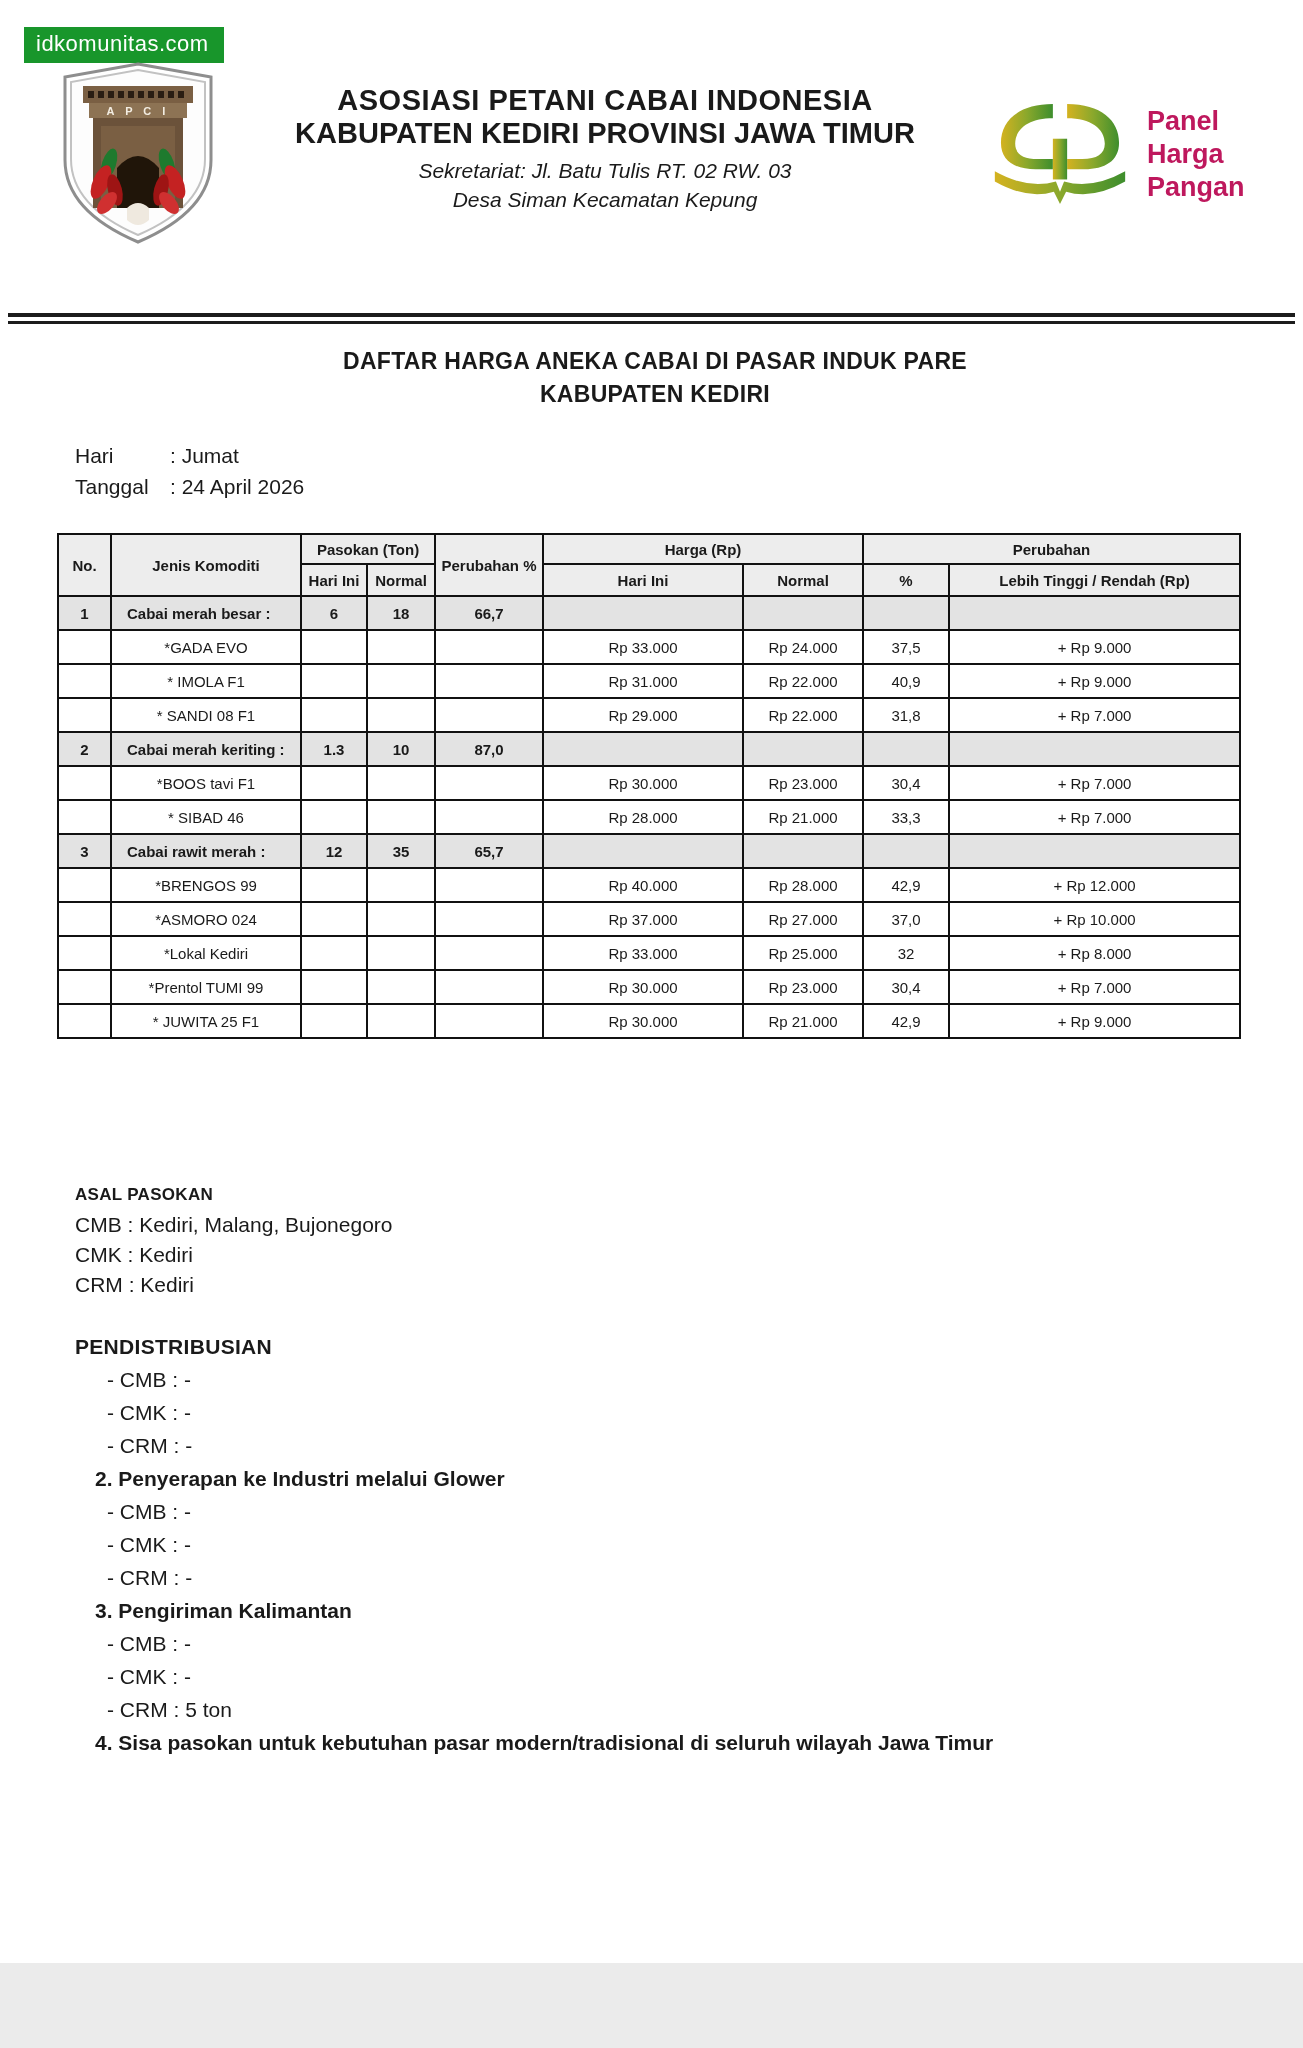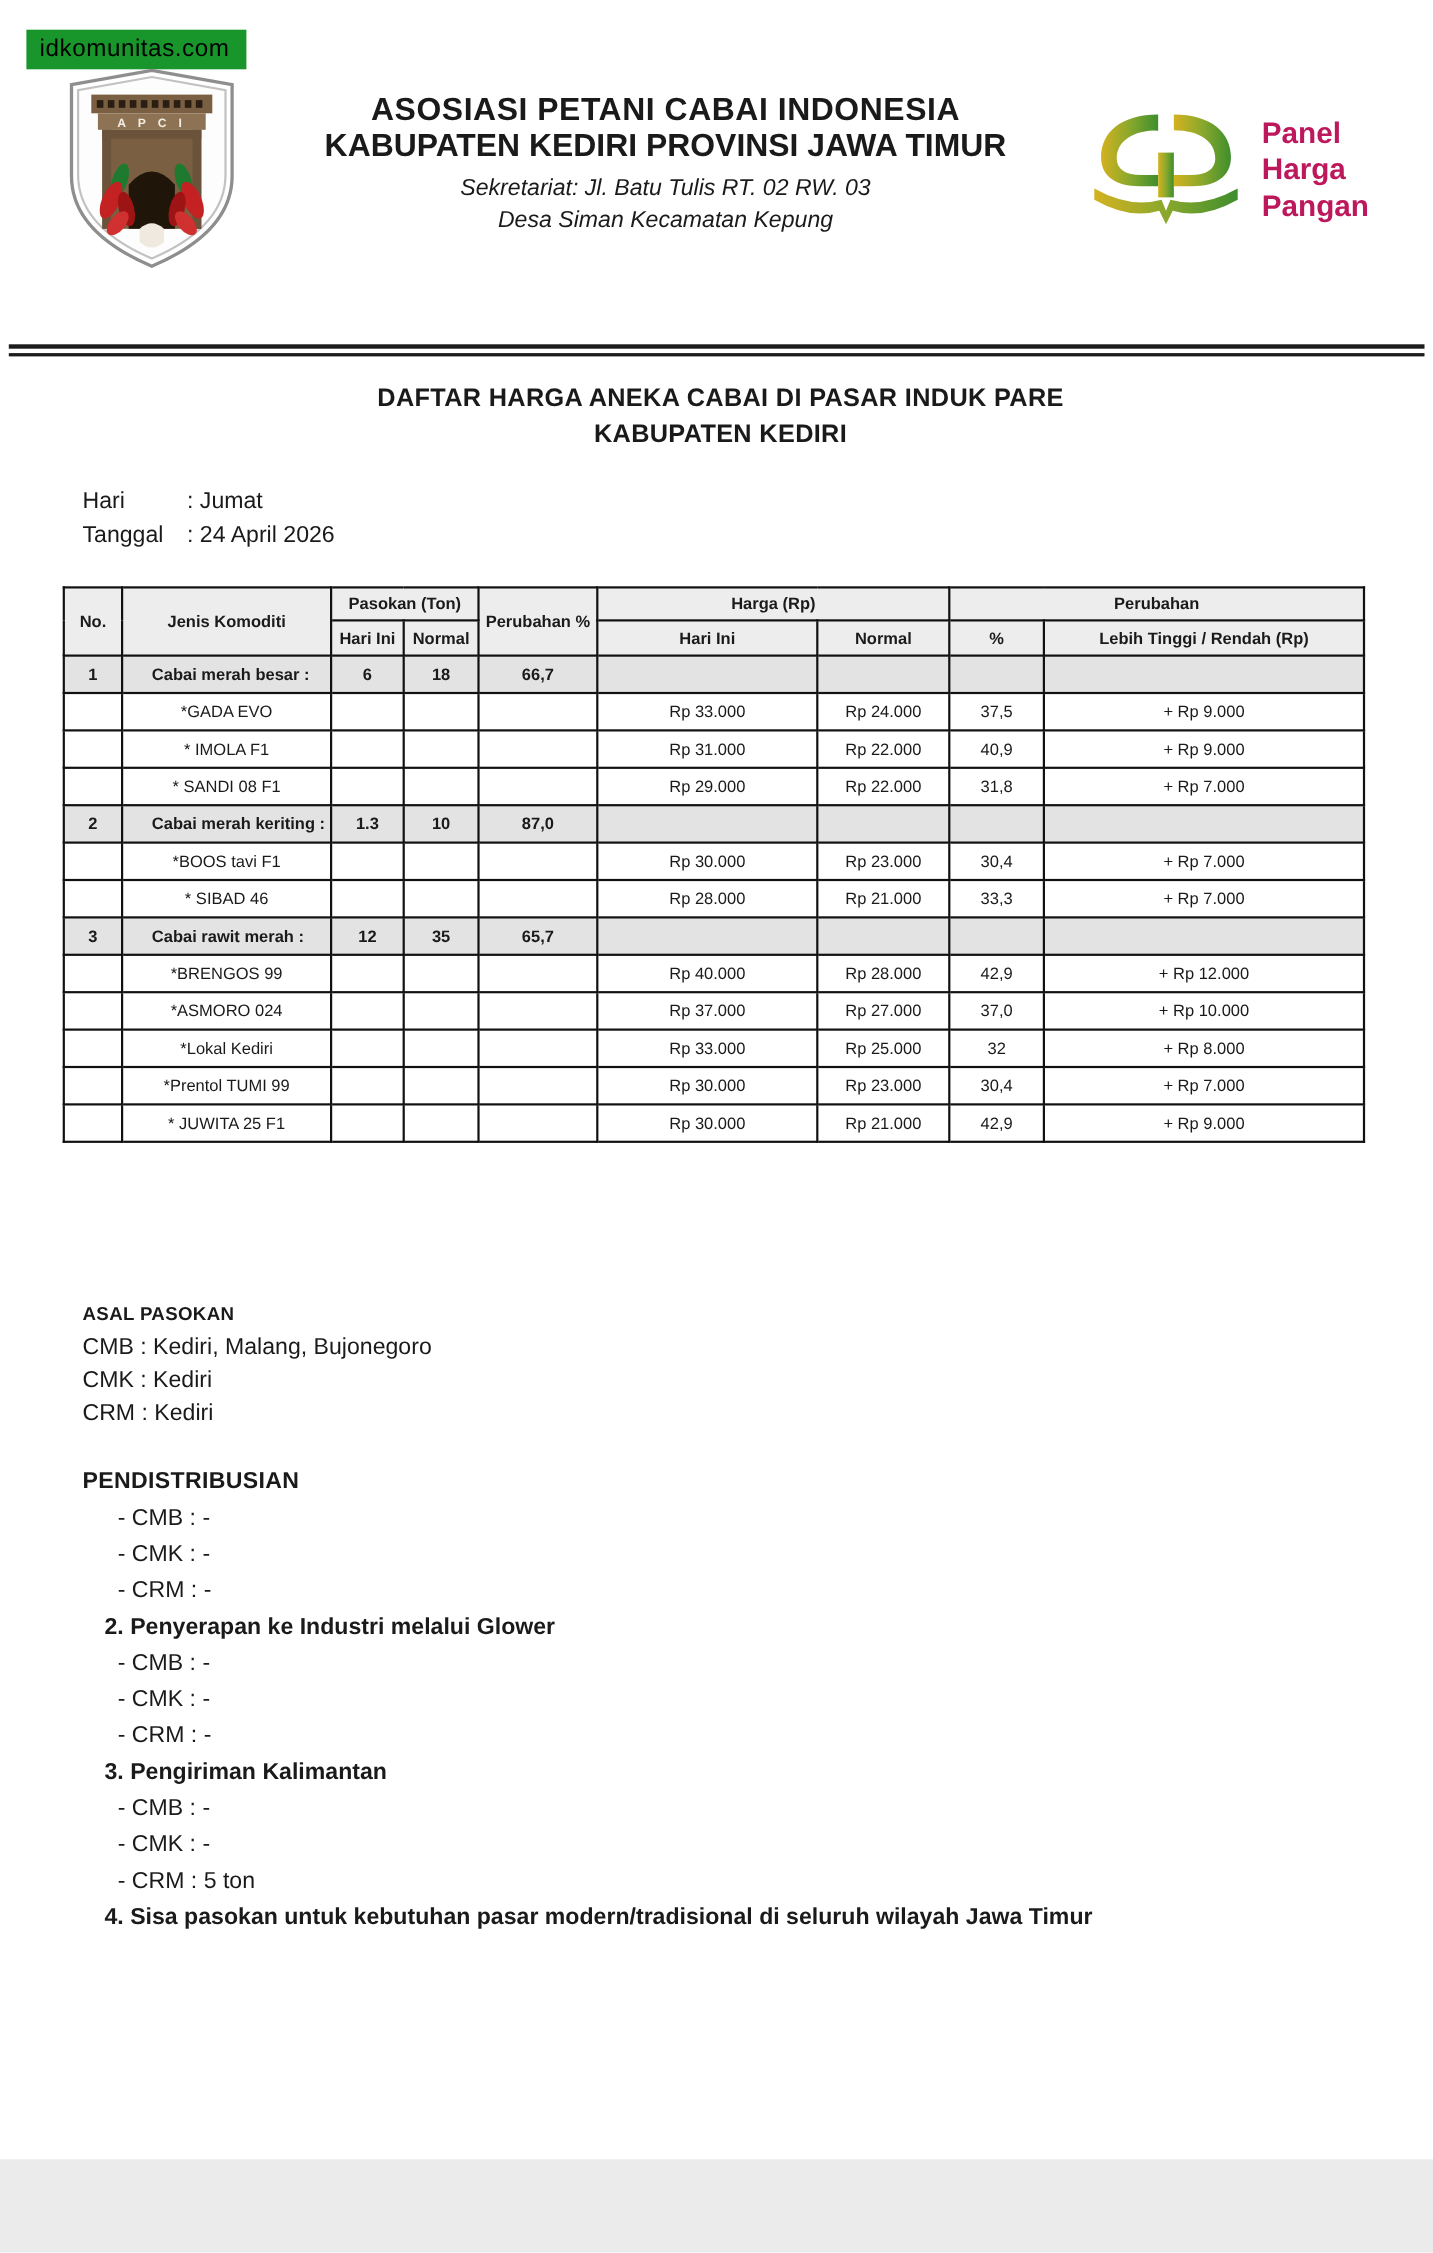--- a/index.html
+++ b/index.html
@@ -3,21 +3,21 @@
 <meta charset="utf-8">
 <style>
   * { margin:0; padding:0; box-sizing:border-box; }
   html,body { background:#fff; }
   .page {
     position:relative; width:1303px; height:2048px; background:#ffffff;
     font-family:"Liberation Sans", sans-serif; color:#1a1a1a; overflow:hidden;
   }
   
   .badge {
-    position:absolute; left:24px; top:27px; background:#18962b; color:#000000;
+    position:absolute; left:24px; top:27px; background:#18962b; color:#ffffff;
     font-size:22px; font-weight:500; padding:4px 15px 6px 12px; letter-spacing:0.5px;
   }
   
   .shield { position:absolute; left:57px; top:60px; width:162px; height:186px; }
   .org-block { position:absolute; left:180px; top:84px; width:850px; text-align:center; }
   .org-l1 { font-size:29px; font-weight:bold; letter-spacing:0.5px; }
   .org-l2 { font-size:29px; font-weight:bold; margin-top:5px; }
   .org-l3 { font-size:29px; font-weight:bold; }
   .org-sek { font-size:21px; font-style:italic; font-weight:500; margin-top:9px; }
   .org-desa { font-size:21px; font-style:italic; font-weight:500; margin-top:5px; }
@@ -39,21 +39,21 @@
   table.price {
     position:absolute; left:57px; top:533px; width:1182px;
     border-collapse:collapse; font-size:15px; table-layout:fixed;
   }
   table.price th, table.price td { border:2px solid #111; text-align:center; padding:2px 4px; }
   table.price th { background:#ededed; font-weight:bold; font-size:15px; }
   tr.hr1 th { height:30px; }
   tr.hr2 th { height:32px; }
   tr.body-row td { height:34px; background:#fff; }
   tr.group-row td { background:#e3e3e3; font-weight:bold; }
-  td.name, tr.group-row td.name { text-align:left; padding-left:26px; }
+  td.name, tr.group-row td.name { text-align:left; padding-left:15px; }
   
   .asal { position:absolute; left:75px; top:1180px; font-size:21px; line-height:30px; }
   .asal .hd { font-weight:bold; font-size:17px; letter-spacing:0.3px; }
   .dist { position:absolute; left:75px; top:1330px; font-size:21px; line-height:33px; }
   .dist .hd { font-weight:bold; letter-spacing:0.3px; }
   .dist .item-title { font-weight:bold; padding-left:20px; }
   .dist .sub { padding-left:32px; }
   
   .footer-band { position:absolute; left:0; right:0; top:1963px; height:85px; background:#ebebeb; }
 </style>

